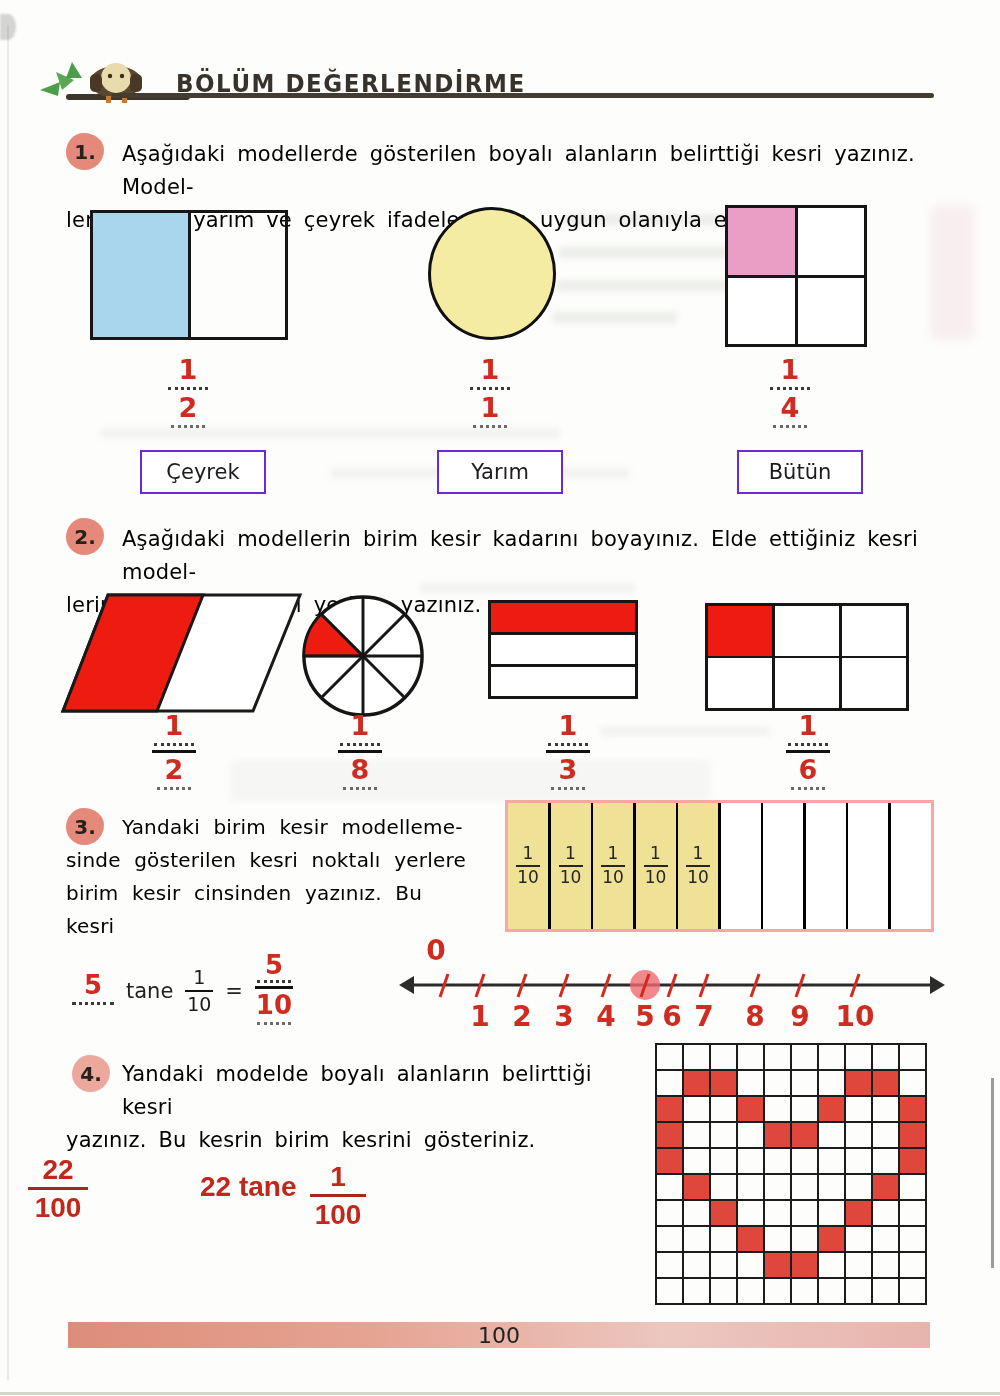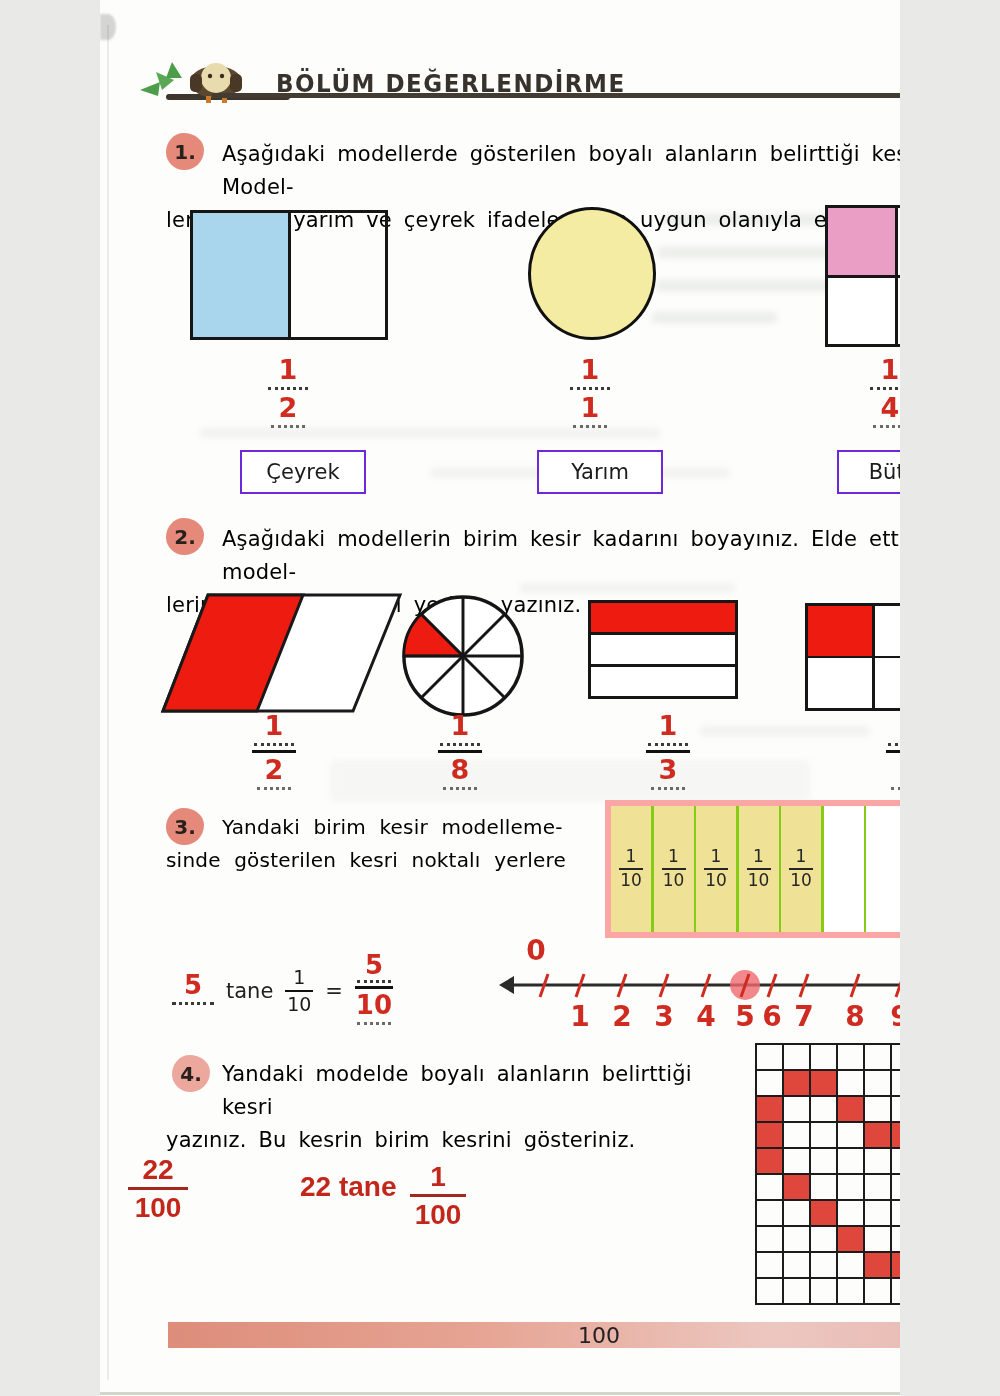--- a/index.html
+++ b/index.html
@@ -1,16 +1,16 @@
 <!DOCTYPE html>
 <html><head>
 <meta charset="utf-8">
 <style>
   html,body{margin:0;padding:0;background:#e9e9e7;}
-  .page{position:relative;width:800px;height:1396px;margin:0 auto;background:#fdfdfb;
+  .page{position:relative;width:1000px;height:1396px;margin:0 auto;background:#fdfdfb;
         font-family:"DejaVu Sans",sans-serif;color:#1d1d1b;overflow:hidden;}
 
   
   .edge-left{position:absolute;left:7px;top:25px;width:2px;height:1355px;background:#000;opacity:.07;}
   .corner-mark{position:absolute;left:0;top:14px;width:16px;height:26px;background:#8a8a88;opacity:.35;border-radius:0 60% 60% 0;filter:blur(1px);}
   .edge-right-dark{position:absolute;left:991px;top:1078px;width:3px;height:190px;background:#4a4a48;opacity:.55;}
   .bottom-line{position:absolute;left:0;top:1392px;width:1000px;height:3px;background:#9aa88e;opacity:.45;}
   .ghost{position:absolute;background:#a9b3a6;opacity:.20;filter:blur(3px);border-radius:3px;}
   .ghost.light{opacity:.13;}
   .ghost-pink{position:absolute;background:#d98aa6;opacity:.12;filter:blur(4px);border-radius:8px;}
@@ -54,21 +54,21 @@
   
   .m-thirds{position:absolute;left:488px;top:600px;width:144px;height:93px;border:3px solid #161616;display:flex;flex-direction:column;gap:2.5px;background:#161616;}
   .m-thirds div{flex:1;background:#fff;}
   .m-thirds .red{background:#ee1c10;}
   .m-sixths{position:absolute;left:705px;top:603px;width:198px;height:102px;border:3px solid #161616;
             display:grid;grid-template-columns:1fr 1fr 1fr;grid-template-rows:1fr 1fr;gap:2.5px;background:#161616;}
   .m-sixths div{background:#fff;}
   .m-sixths .red{background:#ee1c10;}
 
   
-  .bar-model{position:absolute;left:505px;top:800px;border:6px solid #fca5a5;display:flex;gap:2.5px;background:#84cc16;}
+  .bar-model{position:absolute;left:505px;top:800px;border:3px solid #fca5a5;display:flex;gap:2.5px;background:#000000;}
   .bar-cell{width:40px;height:126px;background:#fff;display:flex;align-items:center;justify-content:center;}
   .bar-cell.shaded{background:#efe196;}
   .cellfrac{text-align:center;color:#262626;font-size:17px;line-height:1.05;}
   .cellfrac .bar{display:block;width:24px;margin:2px auto;border-top:2px solid #262626;}
 
   
   .ansrow{position:absolute;left:72px;top:952px;display:flex;align-items:center;gap:12px;}
   .hfrac{text-align:center;color:#cf2b20;font-weight:bold;line-height:1;}
   .hfrac .n{font-size:26px;}
   .pfrac{text-align:center;color:#1c1c1c;font-size:19px;line-height:1.1;}
@@ -231,20 +231,21 @@
     <span class="dotline"></span>
     <span class="solidbar"></span>
     <span class="den">6</span>
     <span class="dotline faint"></span>
   </div>
 
   <div class="badge" style="left:66px;top:808px;">3.</div>
   <div class="qtext" style="left:66px;top:811px;width:410px;font-size:20px;word-spacing:7px;line-height:33px;">
     <div class="ind">Yandaki birim kesir modelleme-</div>
     <div>sinde gösterilen kesri noktalı yerlere</div>
+    <div>birim kesir cinsinden yazınız. Bu kesri</div>
   </div>
 
   <div class="bar-model" id="bar-model">
       <div class="bar-cell shaded">
         <div class="cellfrac"><span>1</span><span class="bar"></span><span>10</span></div>
       </div>
       <div class="bar-cell shaded">
         <div class="cellfrac"><span>1</span><span class="bar"></span><span>10</span></div>
       </div>
       <div class="bar-cell shaded">

